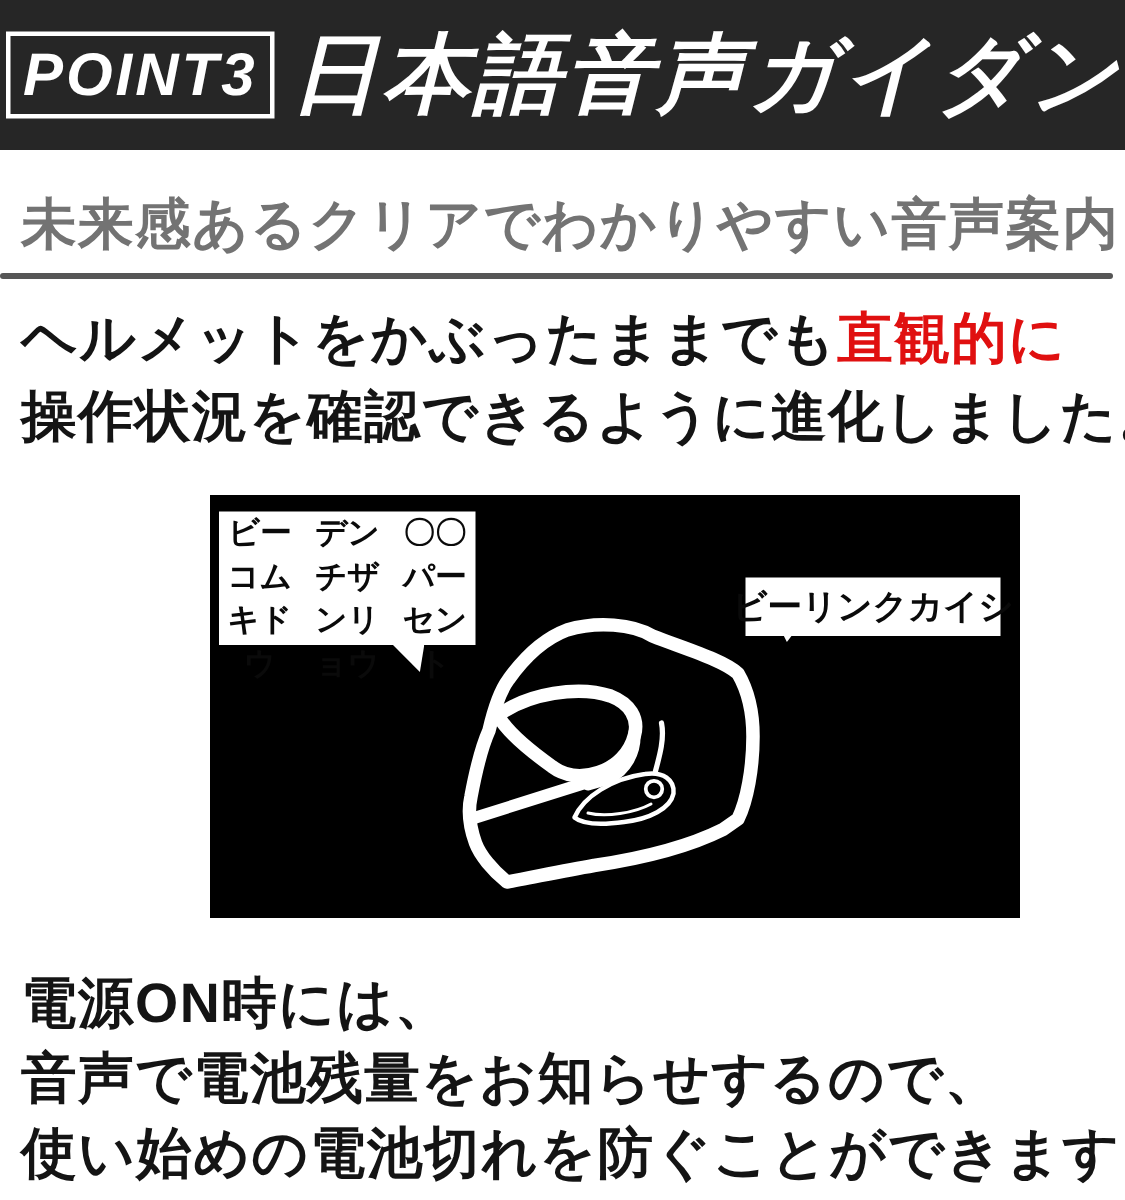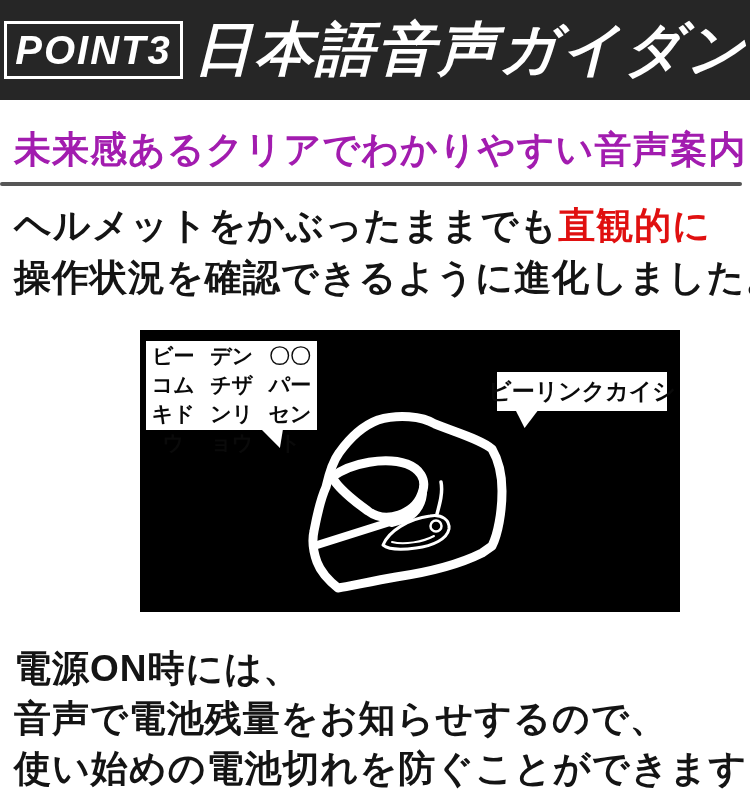--- a/index.html
+++ b/index.html
@@ -21,21 +21,21 @@
   .point-badge span{
     color:#ffffff;font-weight:bold;font-size:40px;letter-spacing:2px;white-space:nowrap;
   }
   .main-title{
     color:#ffffff;font-size:58px;font-weight:bold;margin:0 0 0 11px;
     letter-spacing:3px;white-space:nowrap;
   }
 
   
   .subtitle{
-    font-size:37px;font-weight:bold;color:#a21caf;margin:28px 0 0 14px;
+    font-size:37px;font-weight:bold;color:#737373;margin:28px 0 0 14px;
     letter-spacing:1px;white-space:nowrap;line-height:44px;
   }
   .divider{
     width:742px;height:4px;background:#565656;margin-top:10px;border-radius:2px;
   }
 
   
   .intro{
     font-size:37px;font-weight:bold;color:#141414;margin:14px 0 0 14px;
     line-height:52px;letter-spacing:1px;white-space:nowrap;
@@ -54,21 +54,21 @@
   }
   .bubble-left{
     left:6px;top:11px;width:171px;height:89px;font-size:21px;line-height:29px;
     display:flex;flex-direction:row;justify-content:center;
   }
   .tail-left{
     position:absolute;left:121px;top:99px;width:22px;height:19px;background:#ffffff;
     clip-path:polygon(0 0,100% 0,86% 100%);
   }
   .bubble-right{
-    left:357px;top:42px;width:170px;height:39px;font-size:23px;
+    left:357px;top:55px;width:170px;height:39px;font-size:23px;
     display:flex;align-items:center;justify-content:center;white-space:nowrap;
   }
   .tail-right{
     position:absolute;left:375px;top:79px;width:24px;height:19px;background:#ffffff;
     clip-path:polygon(0 0,100% 0,40% 100%);
   }
 
   
   .outro{
     font-size:37px;font-weight:bold;color:#141414;margin:32px 0 0 14px;

